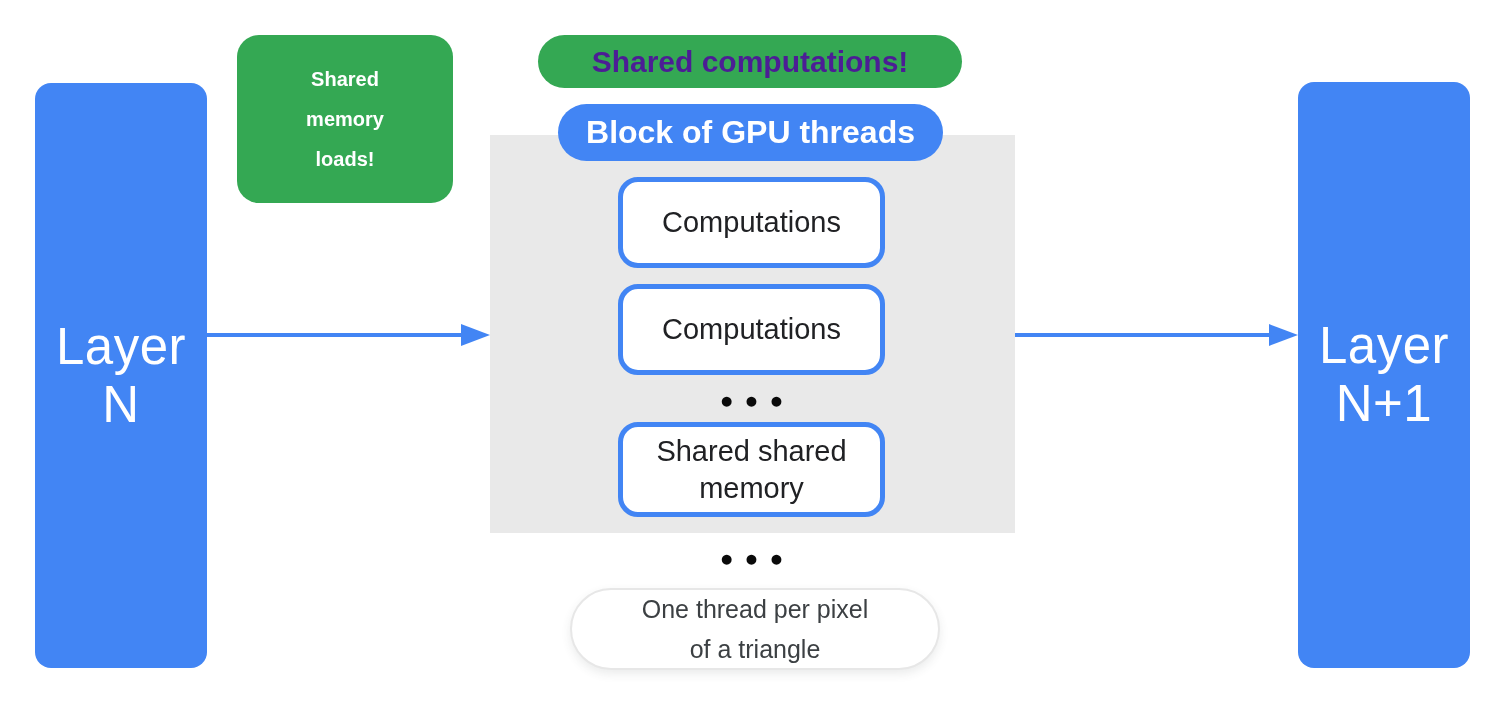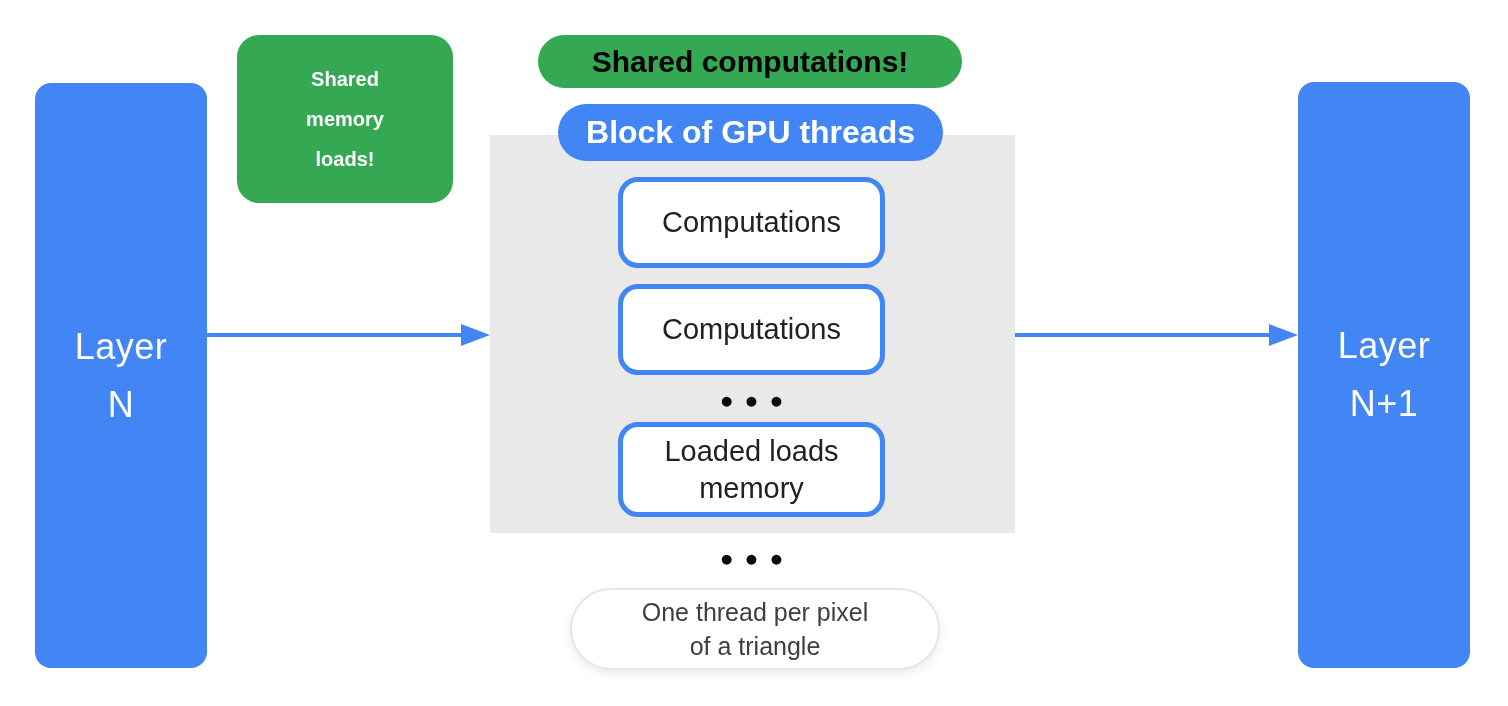--- a/index.html
+++ b/index.html
@@ -18,35 +18,35 @@
     align-items: center;
     justify-content: center;
     text-align: center;
   }
   .multiline { white-space: pre-line; }
 
   .layer-box {
     background: var(--blue);
     color: #ffffff;
     border-radius: 16px;
-    font-size: 36px;
+    font-size: 51px;
     line-height: 58px;
     letter-spacing: 0.5px;
   }
   .callout {
     background: var(--green);
     color: #ffffff;
     font-weight: bold;
     font-size: 20px;
     line-height: 40px;
     border-radius: 22px;
   }
   .callout-pill {
     background: var(--green);
-    color: #000000;
+    color: #4c1d95;
     font-weight: bold;
     font-size: 30px;
     border-radius: 27px;
   }
   .panel { background: var(--panel-gray); }
   .thread-pill {
     background: var(--blue);
     color: #ffffff;
     font-weight: bold;
     font-size: 32px;
@@ -68,21 +68,21 @@
     padding-left: 11px; 
     line-height: 23px;
   }
   .note-pill {
     background: #ffffff;
     border: 2px solid var(--pill-border);
     border-radius: 41px;
     box-shadow: 0 4px 10px rgba(60, 64, 67, 0.10);
     color: var(--pill-text);
     font-size: 25px;
-    line-height: 34px;
+    line-height: 40px;
   }
   .arrow-svg { display: block; }
   .arrow-line { stroke: var(--blue); stroke-width: 4; }
   .arrow-head { fill: var(--blue); }
 </style>
 </head>
 <body>
 
 <div class="canvas">
 
@@ -102,21 +102,21 @@
   <div class="abs panel" style="left:490px; top:135px; width:525px; height:398px;"></div>
 
   <div class="abs thread-pill center-flex" style="left:558px; top:104px; width:385px; height:57px;">Block of GPU threads</div>
 
   <div class="abs inner-box center-flex" style="left:618px; top:177px; width:267px; height:91px;">Computations</div>
 
   <div class="abs inner-box center-flex" style="left:618px; top:284px; width:267px; height:91px;">Computations</div>
 
   <div class="abs dots center-flex" style="left:618px; top:388px; width:267px; height:24px;">●●●</div>
 
-  <div class="abs inner-box center-flex multiline" style="left:618px; top:422px; width:267px; height:95px;">Loaded loads
+  <div class="abs inner-box center-flex multiline" style="left:618px; top:422px; width:267px; height:95px;">Shared shared
 memory</div>
 
   <div class="abs dots center-flex" style="left:618px; top:546px; width:267px; height:24px;">●●●</div>
 
   <div class="abs note-pill center-flex multiline" style="left:570px; top:588px; width:370px; height:82px;">One thread per pixel
 of a triangle</div>
 
   <svg class="abs arrow-svg" style="left:207px; top:321px;" width="284" height="28" viewBox="0 0 284 28" xmlns="http://www.w3.org/2000/svg">
     <line class="arrow-line" x1="0" y1="14" x2="257" y2="14"></line>
     <polygon class="arrow-head" points="254,3 283,14 254,25"></polygon>

